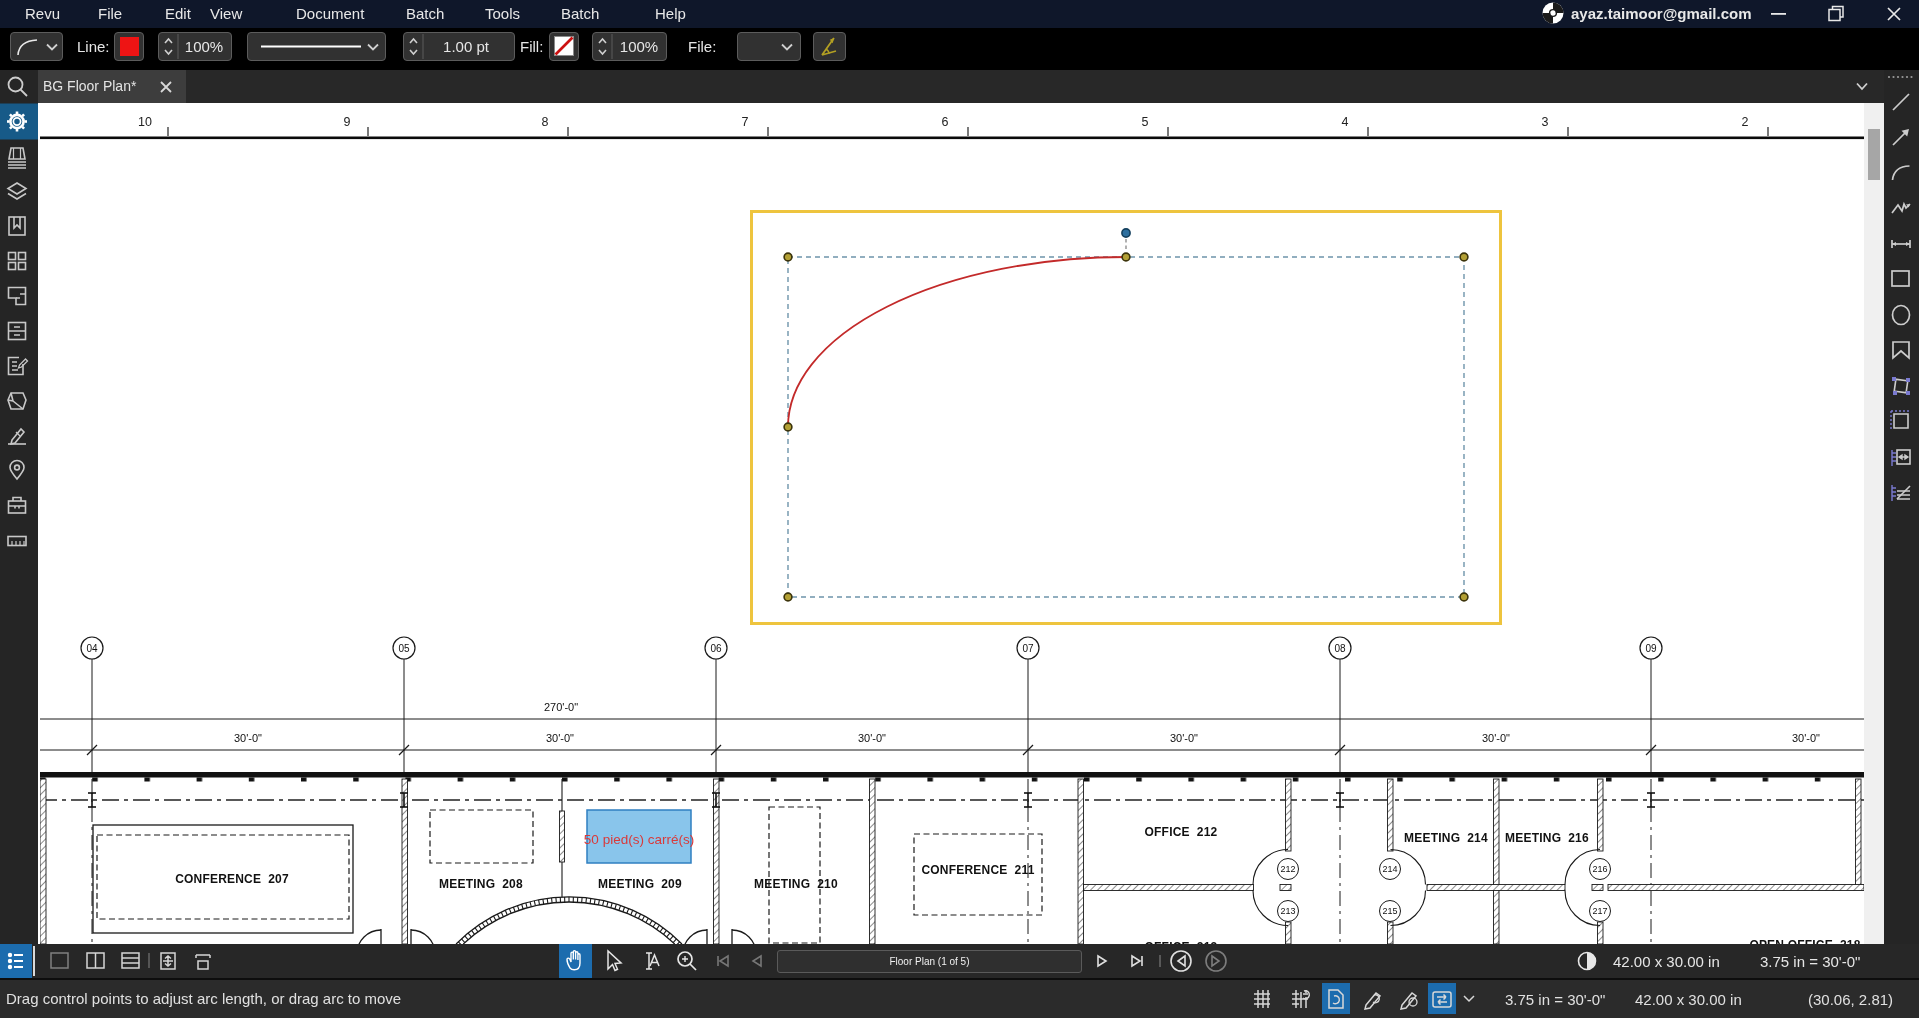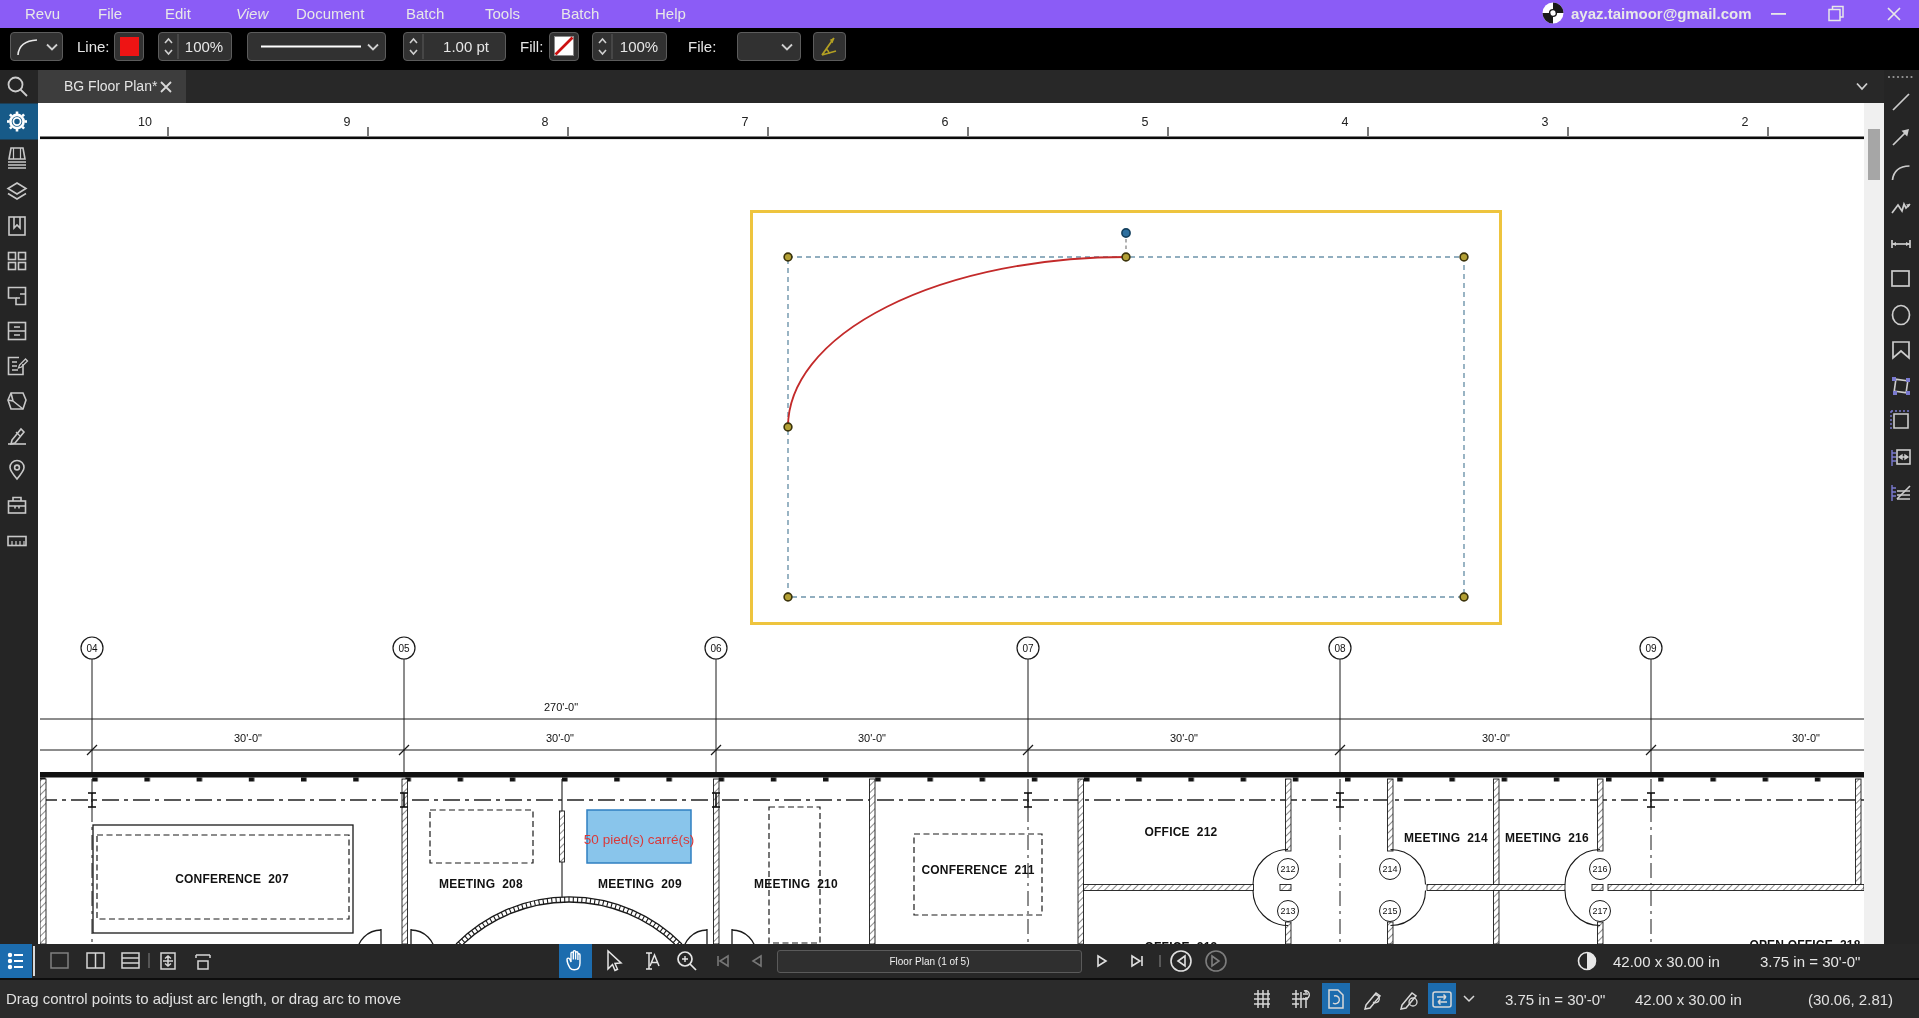--- a/index.html
+++ b/index.html
@@ -1,19 +1,19 @@
 <!DOCTYPE html>
 <html><head>
 <meta charset="utf-8">
 <style>
   * { margin:0; padding:0; box-sizing:border-box; }
   html,body { width:1919px; height:1018px; overflow:hidden; background:#fff;
     font-family:"Liberation Sans", sans-serif; }
   .abs { position:absolute; }
-  #titlebar { left:0; top:0; width:1919px; height:30px; background:#8b5cf6; color:#e8e8e8;text-align:right; }
+  #titlebar { left:0; top:0; width:1919px; height:30px; background:#0f172a; color:#e8e8e8;text-align:right; }
   #titlebar .menu { position:absolute; top:0; height:28px; line-height:28px; font-size:15px; }
   #toolbar { left:0; top:28px; width:1919px; height:42px; background:#000000; }
   #tabbar { left:0; top:70px; width:1919px; height:33px; background:#282828; }
   #tab { position:absolute; left:38px; top:70px; width:148px; height:33px; background:#3d3d3d;
          color:#e4e4e4; font-size:14px; line-height:33px; }
   #leftbar { left:0; top:70px; width:38px; height:874px; background:#252525; }
   #canvas { left:40px; top:103px; width:1824px; height:754px; background:#ffffff; }
   #scroll { left:1864px; top:103px; width:20px; height:841px; background:#f0f0f0; }
   #thumb { left:1868px; top:129px; width:12px; height:51px; background:#a6a6a6; }
   #rightbar { left:1884px; top:70px; width:35px; height:874px; background:#252525; }
@@ -22,21 +22,21 @@
   .ctl { position:absolute; border:1px solid #5c5c5c; border-radius:4px; background:#313131; height:29px; top:3.5px; }
   .lbl { position:absolute; color:#e6e6e6; font-size:15px; top:9.5px; }
   .wtxt { color:#e6e6e6; font-size:15px; }
 </style>
 </head>
 <body>
 <div class="abs" id="titlebar">
   <span class="menu" style="left:25px;">Revu</span>
   <span class="menu" style="left:98px;">File</span>
   <span class="menu" style="left:165px;">Edit</span>
-  <span class="menu" style="left:236px;font-style:italic;">View</span>
+  <span class="menu" style="left:210px;">View</span>
   <span class="menu" style="left:296px;">Document</span>
   <span class="menu" style="left:406px;">Batch</span>
   <span class="menu" style="left:485px;">Tools</span>
   <span class="menu" style="left:561px;">Batch</span>
   <span class="menu" style="left:655px;">Help</span>
   <svg class="abs" style="left:1541px; top:1px;" width="24" height="24" viewBox="0 0 24 24">
     <circle cx="12" cy="12" r="10.5" fill="#ffffff"></circle>
     <path d="M12 1.5 A10.5 10.5 0 0 1 22.5 12 L14.8 12 A3.4 3.4 0 0 0 12 8.6 Z" fill="#1a1a1a"></path>
     <path d="M12 22.5 A10.5 10.5 0 0 1 1.5 12 L9.2 12 A3.4 3.4 0 0 0 12 15.4 Z" fill="#1a1a1a"></path>
     <circle cx="12" cy="12" r="3.4" fill="none" stroke="#1a1a1a" stroke-width="1.4"></circle>
@@ -72,21 +72,21 @@
       <path d="M6 17 L9.5 21 L13 17" fill="none" stroke="#cfcfcf" stroke-width="1.6"></path>
       <text x="45" y="19" font-size="15" fill="#e6e6e6" text-anchor="middle" font-family="Liberation Sans">100%</text>
     </svg>
   </div>
   <div class="ctl" style="left:247px; width:139px;">
     <svg width="137" height="27" viewBox="0 0 137 27">
       <line x1="13" y1="13.5" x2="113" y2="13.5" stroke="#ffffff" stroke-width="2"></line>
       <path d="M120 11.5 L125 16.5 L130 11.5" fill="none" stroke="#d0d0d0" stroke-width="1.8"></path>
     </svg>
   </div>
-  <div class="ctl" style="left:403px; width:103px;">
+  <div class="ctl" style="left:403px; width:112px;">
     <svg width="101" height="27" viewBox="0 0 101 27">
       <line x1="19" y1="1" x2="19" y2="26" stroke="#5c5c5c"></line>
       <path d="M6 10 L9.5 6 L13 10" fill="none" stroke="#cfcfcf" stroke-width="1.6"></path>
       <path d="M6 17 L9.5 21 L13 17" fill="none" stroke="#cfcfcf" stroke-width="1.6"></path>
       <text x="62" y="19" font-size="15" fill="#e6e6e6" text-anchor="middle" font-family="Liberation Sans">1.00 pt</text>
     </svg>
   </div>
   <span class="lbl" style="left:520px;">Fill:</span>
   <div class="ctl" style="left:549px; width:30px;">
     <svg width="28" height="27" viewBox="0 0 28 27">
@@ -110,21 +110,21 @@
   </div>
   <div class="ctl" style="left:813px; width:33px;">
     <svg width="31" height="27" viewBox="0 0 31 27">
       <path d="M8 22 L20 5 M8 22 L22 18" fill="none" stroke="#b3a023" stroke-width="1.8"></path>
       <path d="M12 16 A7.5 7.5 0 0 1 15.5 20.5" fill="none" stroke="#b3a023" stroke-width="1.5"></path>
       <path d="M20 5 l-4.2 1.8 l3 3.4 z" fill="#b3a023"></path>
     </svg>
   </div>
 </div>
 <div class="abs" id="tabbar"></div>
-<div class="abs" id="tab"><span style="padding-left:26px;">BG Floor Plan*</span>
+<div class="abs" id="tab"><span style="padding-left:5px;">BG Floor Plan*</span>
   <svg class="abs" style="left:120px; top:9px;" width="16" height="16" viewBox="0 0 16 16">
     <path d="M3 3 L13 13 M13 3 L3 13" stroke="#d8d8d8" stroke-width="1.8"></path>
   </svg>
 </div>
 <svg class="abs" style="left:1852px; top:79px;" width="20" height="16" viewBox="0 0 20 16">
   <path d="M5 4.5 L10 10 L15 4.5" fill="none" stroke="#cfcfcf" stroke-width="1.8"></path>
 </svg>
 <div class="abs" id="leftbar">
 <svg width="38" height="874" viewBox="0 0 38 874">
 

